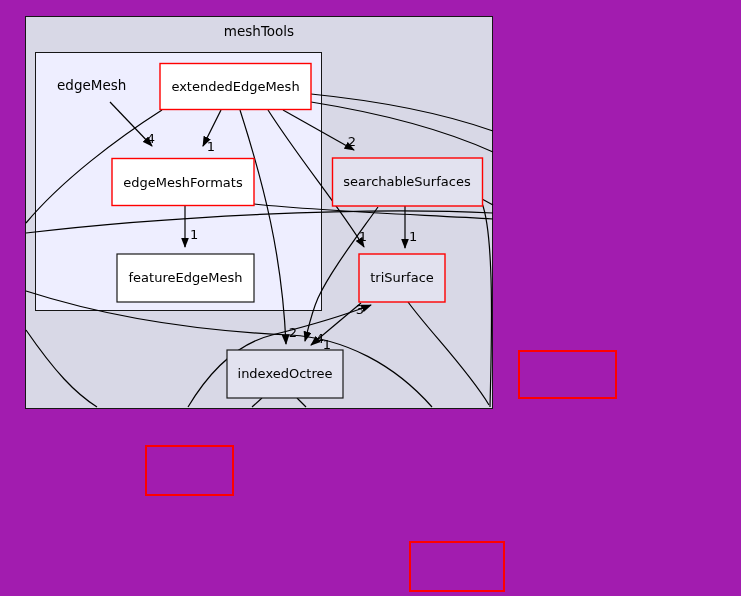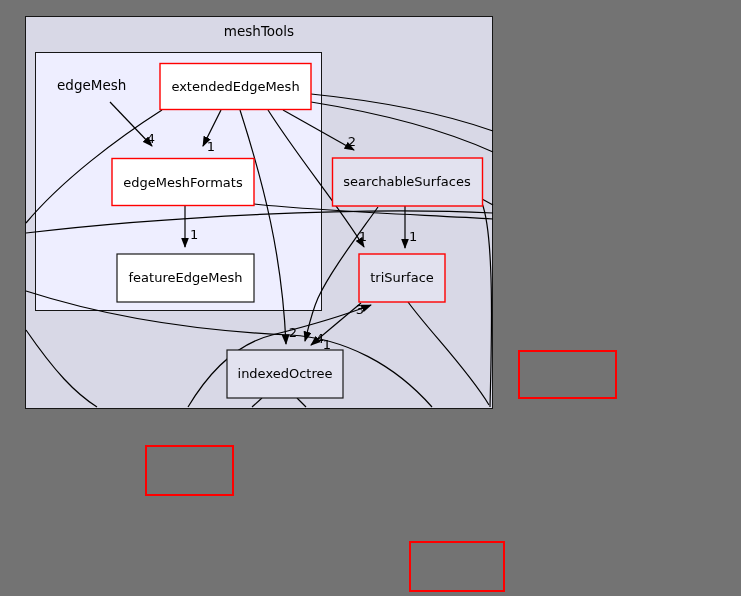--- a/index.html
+++ b/index.html
@@ -1,16 +1,16 @@
 <!DOCTYPE html>
 <html><head>
 <meta charset="utf-8">
 <style>
   html, body { margin: 0; padding: 0; background: #000000; }
-  .stage { position: relative; width: 741px; height: 596px; background: #737373; overflow: hidden; }
+  .stage { position: relative; width: 741px; height: 596px; background: #a21caf; overflow: hidden; }
   svg { display: block; font-family: "DejaVu Sans", "Liberation Sans", sans-serif; }
   .cluster-outer { fill: #d8d8e6; stroke: #161616; stroke-width: 1; }
   .cluster-inner { fill: #eeeeff; stroke: #161616; stroke-width: 1; }
   .node-white    { fill: #ffffff; }
   .node-sibling  { fill: #e2e2ef; }
   .b-red   { stroke: #ff0000; stroke-width: 1.4; }
   .b-black { stroke: #1a1a1a; stroke-width: 1.2; }
   .ext-node { fill: none; stroke: #ff0000; stroke-width: 2; }
   .edge { fill: none; stroke: #000000; stroke-width: 1.2; }
   text { fill: #000000; font-size: 13px; }

